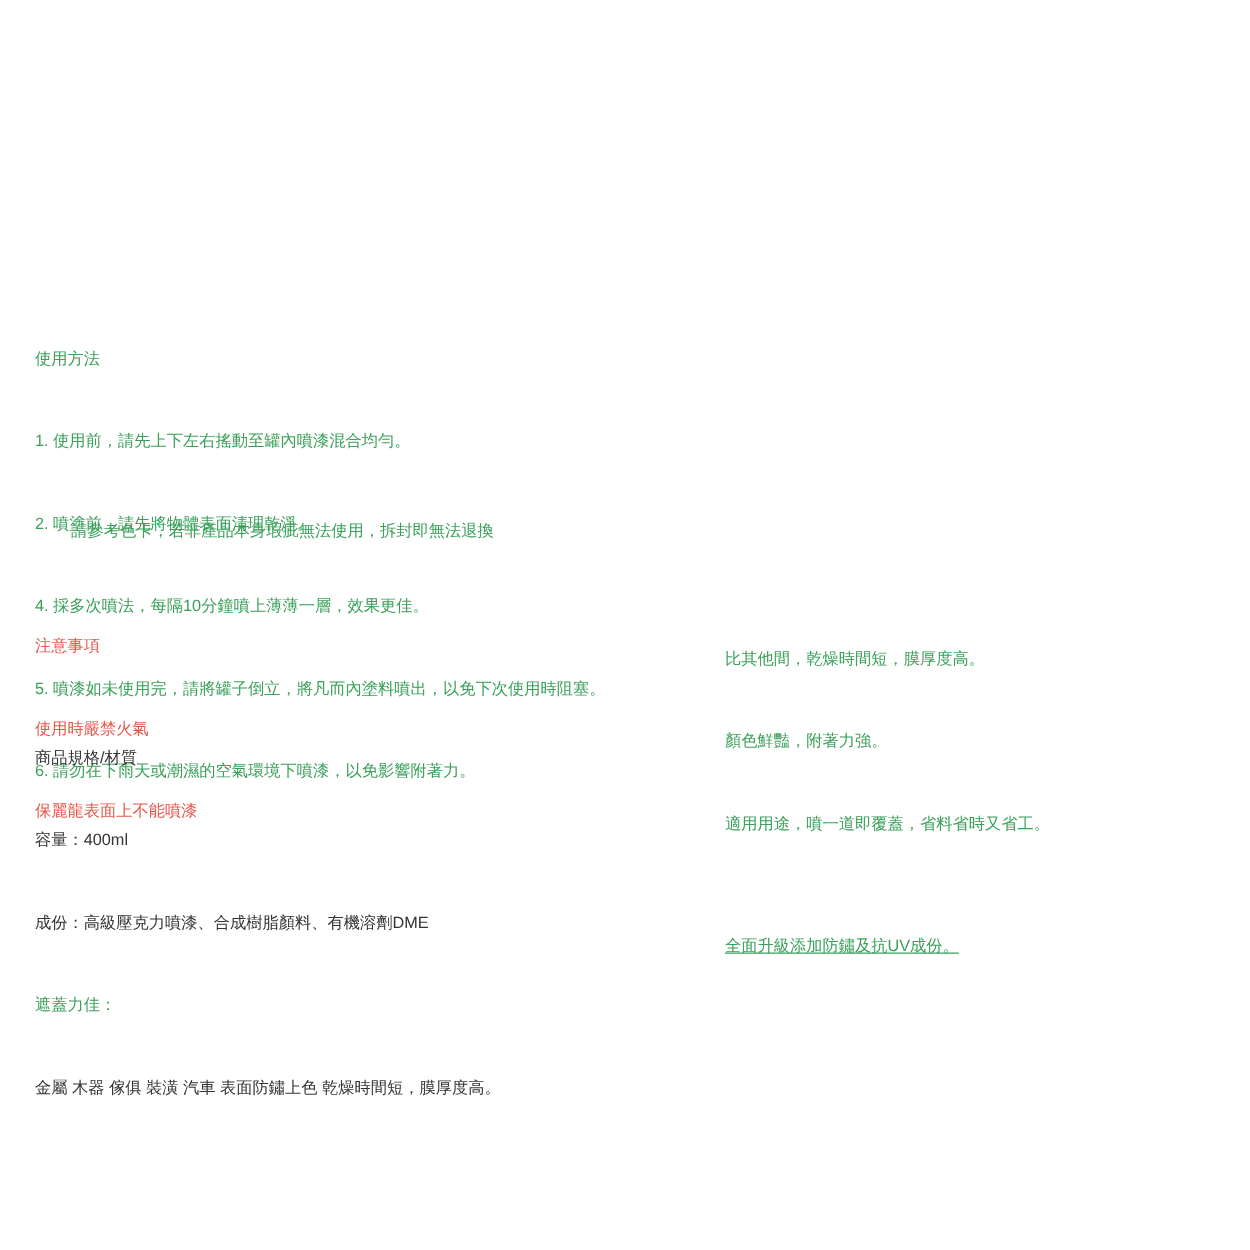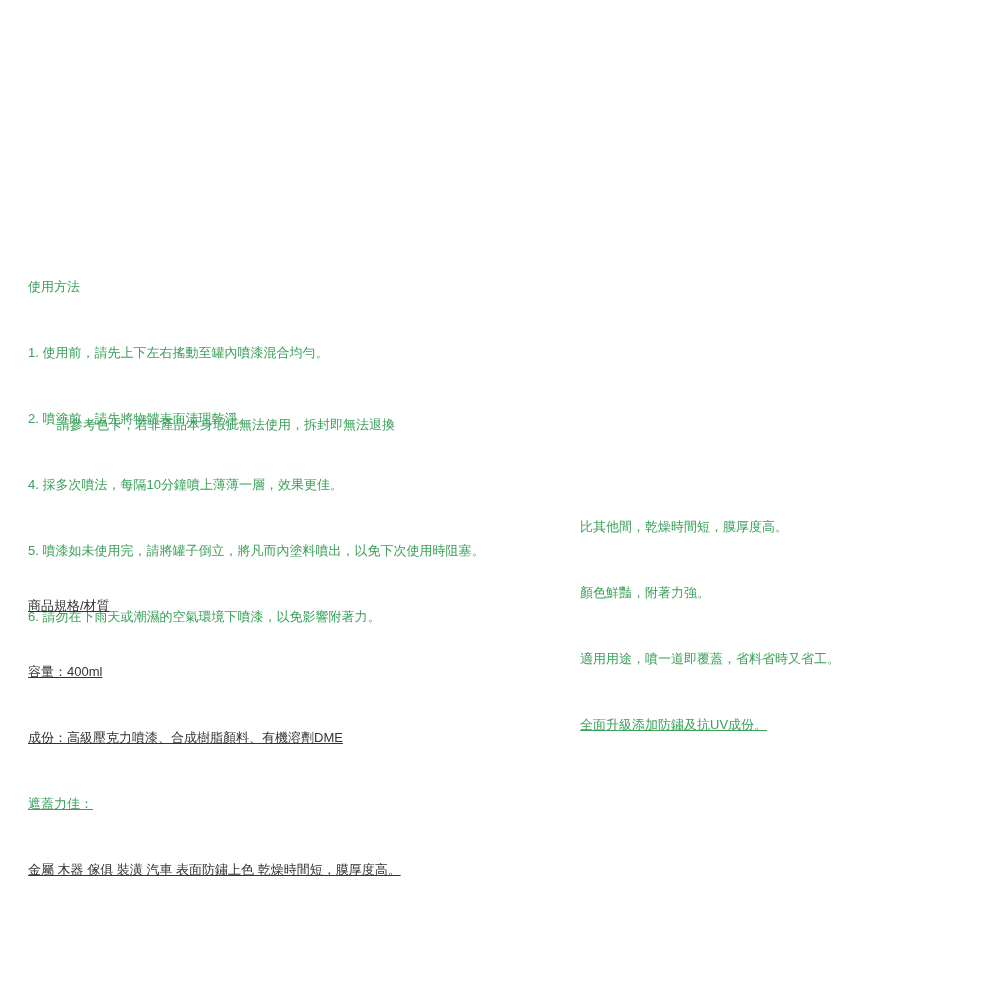--- a/index.html
+++ b/index.html
@@ -53,29 +53,29 @@
   }
   #caution-block .line { display: block; }
 
   
   #features-block {
     left: 580px;
     top: 472px;
     width: 400px;
   }
   #features-block .line { display: block; }
-  #features-block .underline { text-decoration: underline; }
+  #features-block .underline { text-decoration: underline; margin-top: 32px; }
 
   
   #specs-block {
     left: 28px;
     top: 551px;
     width: 560px;
   }
-  #specs-block .line { display: block; text-decoration: underline; }
+  #specs-block .line { display: block; }
 
   
   #footer-note {
     left: 28px;
     top: 711px;
     width: 700px;
   }
 </style>
 </head>
 <body>
@@ -86,20 +86,25 @@
     <span class="line">使用方法</span>
     <span class="line">1. 使用前，請先上下左右搖動至罐內噴漆混合均勻。</span>
     <span class="line">2. 噴塗前，請先將物體表面清理乾淨。</span>
     <span class="line">4. 採多次噴法，每隔10分鐘噴上薄薄一層，效果更佳。</span>
     <span class="line">5. 噴漆如未使用完，請將罐子倒立，將凡而內塗料噴出，以免下次使用時阻塞。</span>
     <span class="line">6. 請勿在下雨天或潮濕的空氣環境下噴漆，以免影響附著力。</span>
   </div>
 
   <div class="block green" id="colorcard-note">請參考色卡，若非產品本身瑕疵無法使用，拆封即無法退換</div>
 
+  <div class="block red" id="caution-block">
+    <span class="line">注意事項</span>
+    <span class="line">使用時嚴禁火氣</span>
+    <span class="line">保麗龍表面上不能噴漆</span>
+  </div>
 
   <div class="block green" id="features-block">
     <span class="line">比其他間，乾燥時間短，膜厚度高。</span>
     <span class="line">顏色鮮豔，附著力強。</span>
     <span class="line">適用用途，噴一道即覆蓋，省料省時又省工。</span>
     <span class="line underline">全面升級添加防鏽及抗UV成份。</span>
   </div>
 
   <div class="block" id="specs-block">
     <span class="line dark">商品規格/材質</span>

